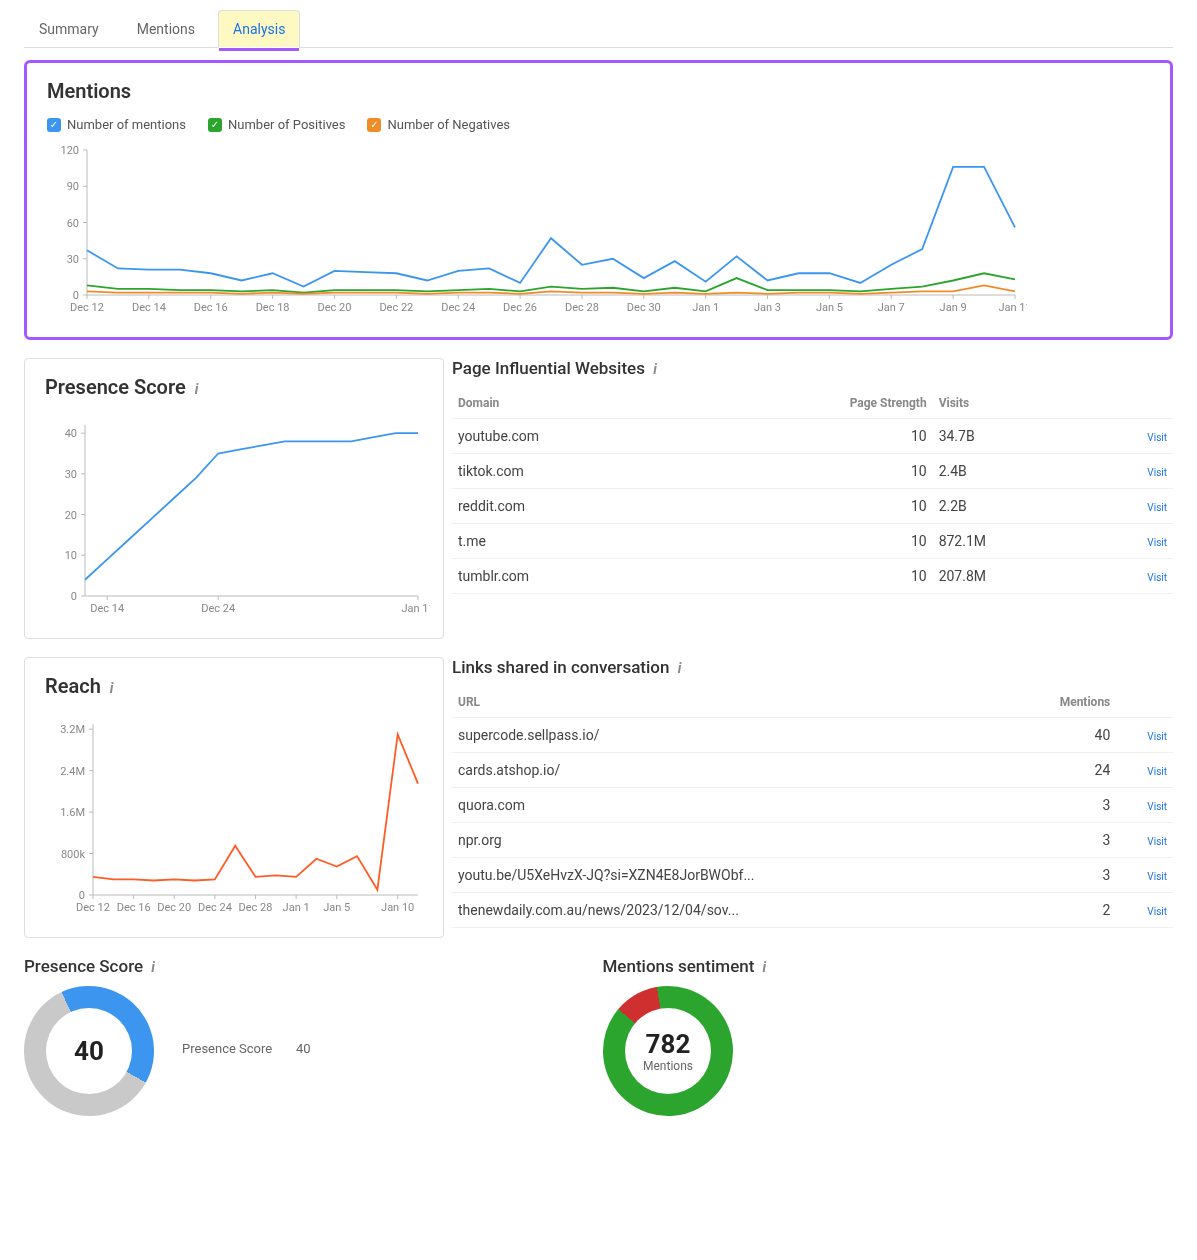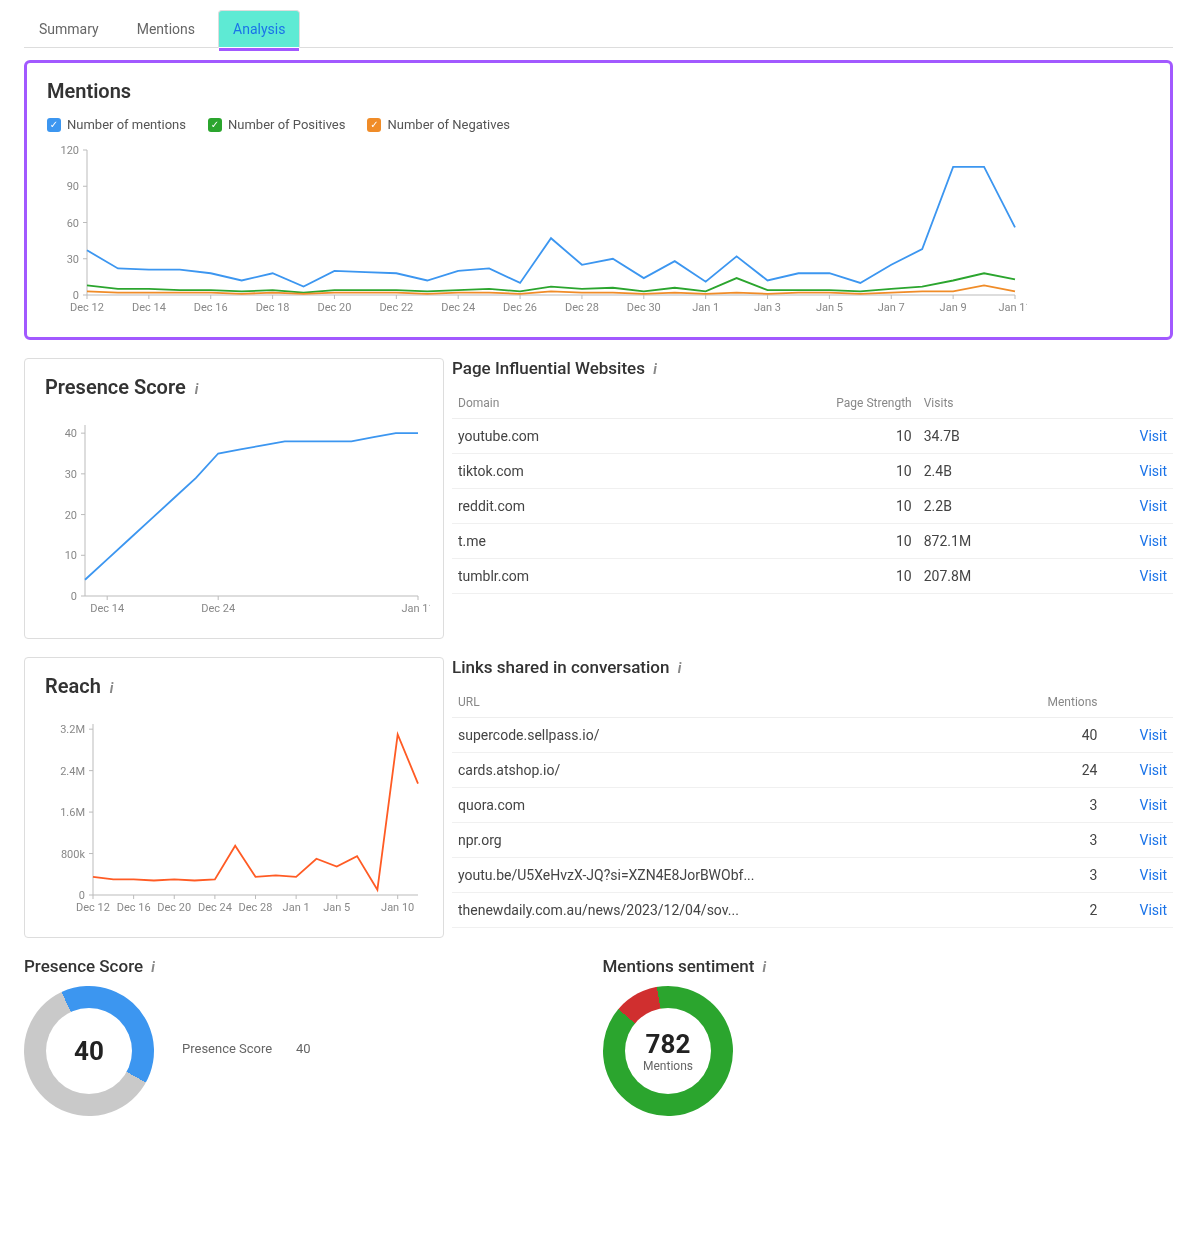--- a/index.html
+++ b/index.html
@@ -1,34 +1,34 @@
 <!DOCTYPE html>
 <html><head>
 <meta charset="utf-8">
 <style>
   * { box-sizing: border-box; margin: 0; padding: 0; }
   body { font-family: -apple-system, BlinkMacSystemFont, "Segoe UI", Roboto, Helvetica, Arial, sans-serif; background: #fff; color: #333; width: 1197px; padding: 0 24px 24px; }
   .tabs { display: flex; gap: 8px; border-bottom: 1px solid #ddd; margin-top: 10px; position: relative; }
   .tab { padding: 10px 14px; font-size: 14px; color: #666; cursor: pointer; border: 1px solid transparent; border-bottom: none; }
-  .tab.active { color: #1a73e8; border: 1px solid #ddd; border-bottom: 1px solid #fff; border-radius: 4px 4px 0 0; margin-bottom: -1px; background: #5eead4; position: relative; }
+  .tab.active { color: #1a73e8; border: 1px solid #ddd; border-bottom: 1px solid #fff; border-radius: 4px 4px 0 0; margin-bottom: -1px; background: #fef9c3; position: relative; }
   .tab.active::after { content: ""; position: absolute; left: 0; right: 0; bottom: -4px; height: 3px; background: #a259ff; }
   .card { border: 1px solid #ddd; border-radius: 4px; padding: 16px 20px 20px; background: #fff; }
   .card.purple { border: 3px solid #a259ff; border-radius: 6px; margin-top: 12px; }
   .card h2 { font-size: 20px; font-weight: 600; color: #333; margin-bottom: 14px; }
   .card h2 .info-icon, h3 .info-icon { font-style: italic; font-weight: bold; color: #888; font-size: 14px; margin-left: 4px; }
   .legend { display: flex; gap: 22px; font-size: 13px; color: #555; margin-bottom: 10px; }
   .legend-item { display: flex; align-items: center; gap: 6px; }
   .chk { width: 14px; height: 14px; border-radius: 3px; display: flex; align-items: center; justify-content: center; color: #fff; font-size: 10px; line-height: 1; }
   .rows2 { display: grid; grid-template-columns: 420px 1fr; gap: 8px; margin-top: 18px; align-items: start; }
   h3 { font-size: 17px; font-weight: 500; color: #333; margin-bottom: 10px; }
   table { width: 100%; border-collapse: collapse; font-size: 14px; }
-  th { text-align: left; font-weight: 400; color: #888; font-size: 12px; padding: 8px 6px; border-bottom: 1px solid #eee; }
+  th { text-align: left; font-weight: 700; color: #888; font-size: 12px; padding: 8px 6px; border-bottom: 1px solid #eee; }
   td { padding: 9px 6px; border-bottom: 1px solid #f0f0f0; color: #444; }
   th.num, td.num { text-align: right; }
-  a.visit { color: #1a73e8; text-decoration: none; font-size: 14px; }
+  a.visit { color: #1a73e8; text-decoration: none; font-size: 10px; }
   .donut-wrap { display: flex; align-items: center; gap: 28px; }
   .donut { position: relative; width: 130px; height: 130px; border-radius: 50%; }
   .donut .hole { position: absolute; inset: 22px; background: #fff; border-radius: 50%; display: flex; flex-direction: column; align-items: center; justify-content: center; }
   .donut .hole .big { font-size: 26px; font-weight: 700; color: #222; }
   .donut .hole .small { font-size: 12px; color: #666; }
   .sent-rows { font-size: 13px; color: #666; }
   .sent-rows .row { display: flex; gap: 14px; margin-bottom: 6px; }
   .sent-rows .row span:first-child { width: 60px; }
   .sent-rows .row span:nth-child(2) { width: 34px; }
   .sent-rows .row span:nth-child(3) { color: #333; }

